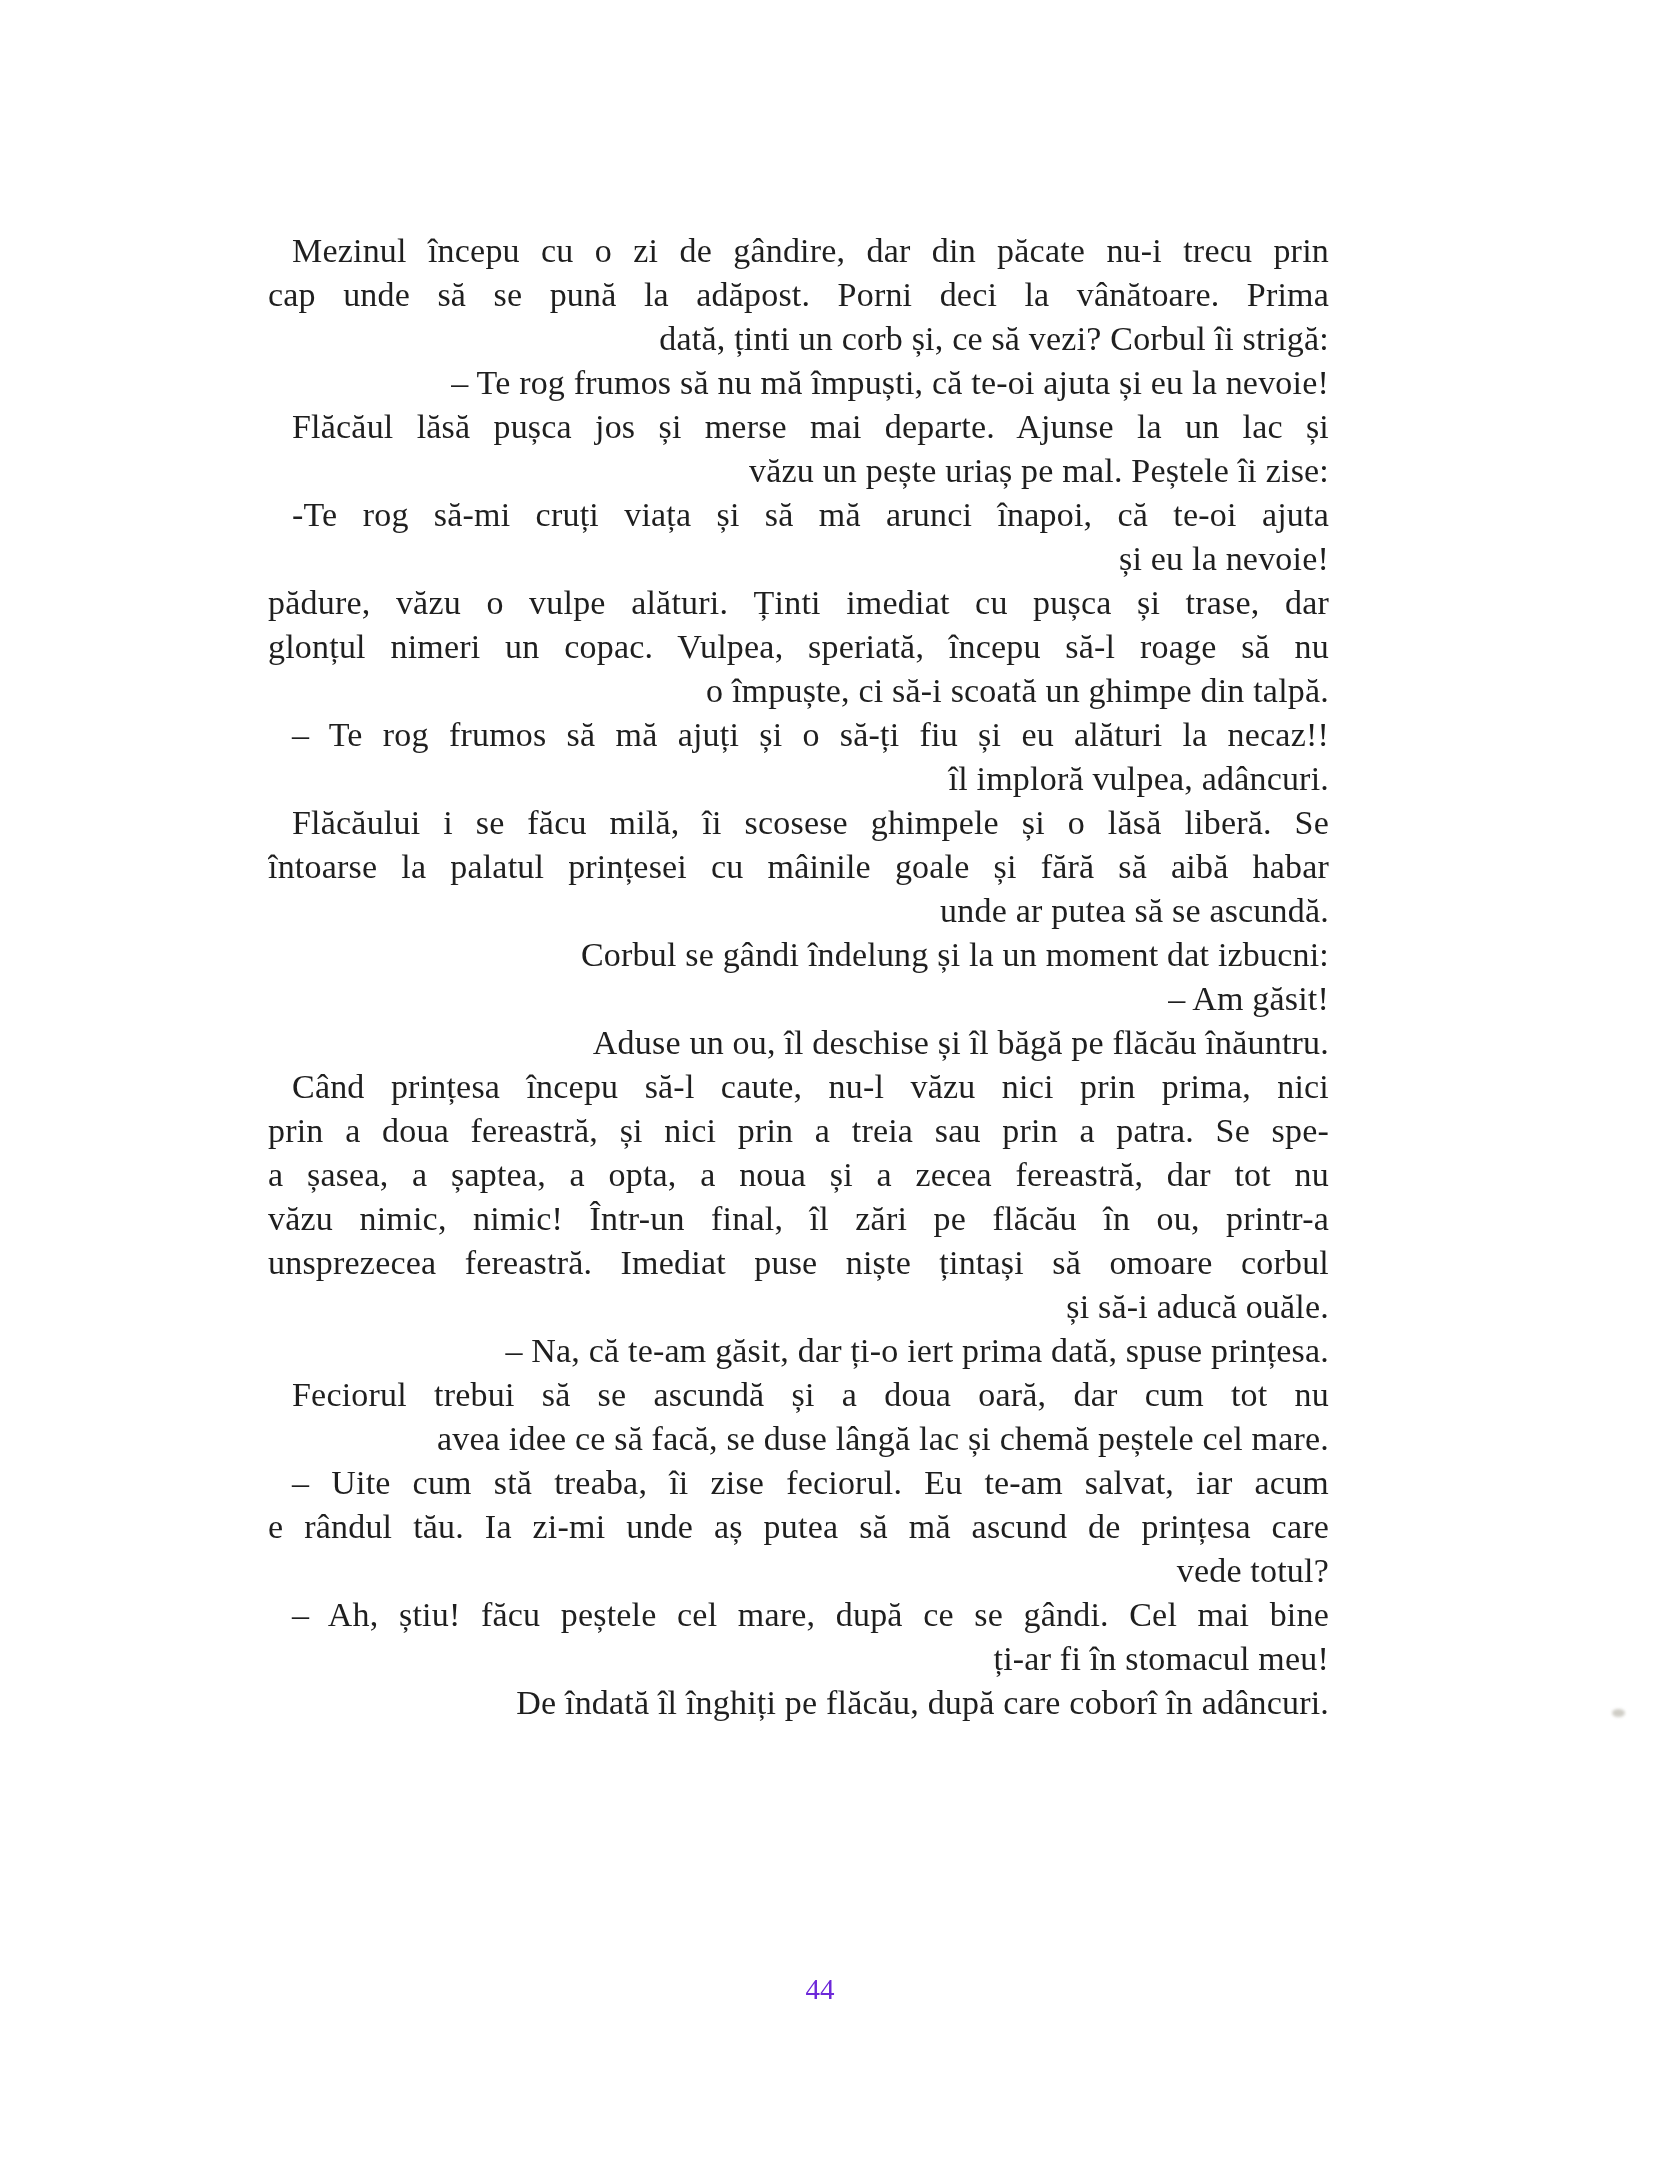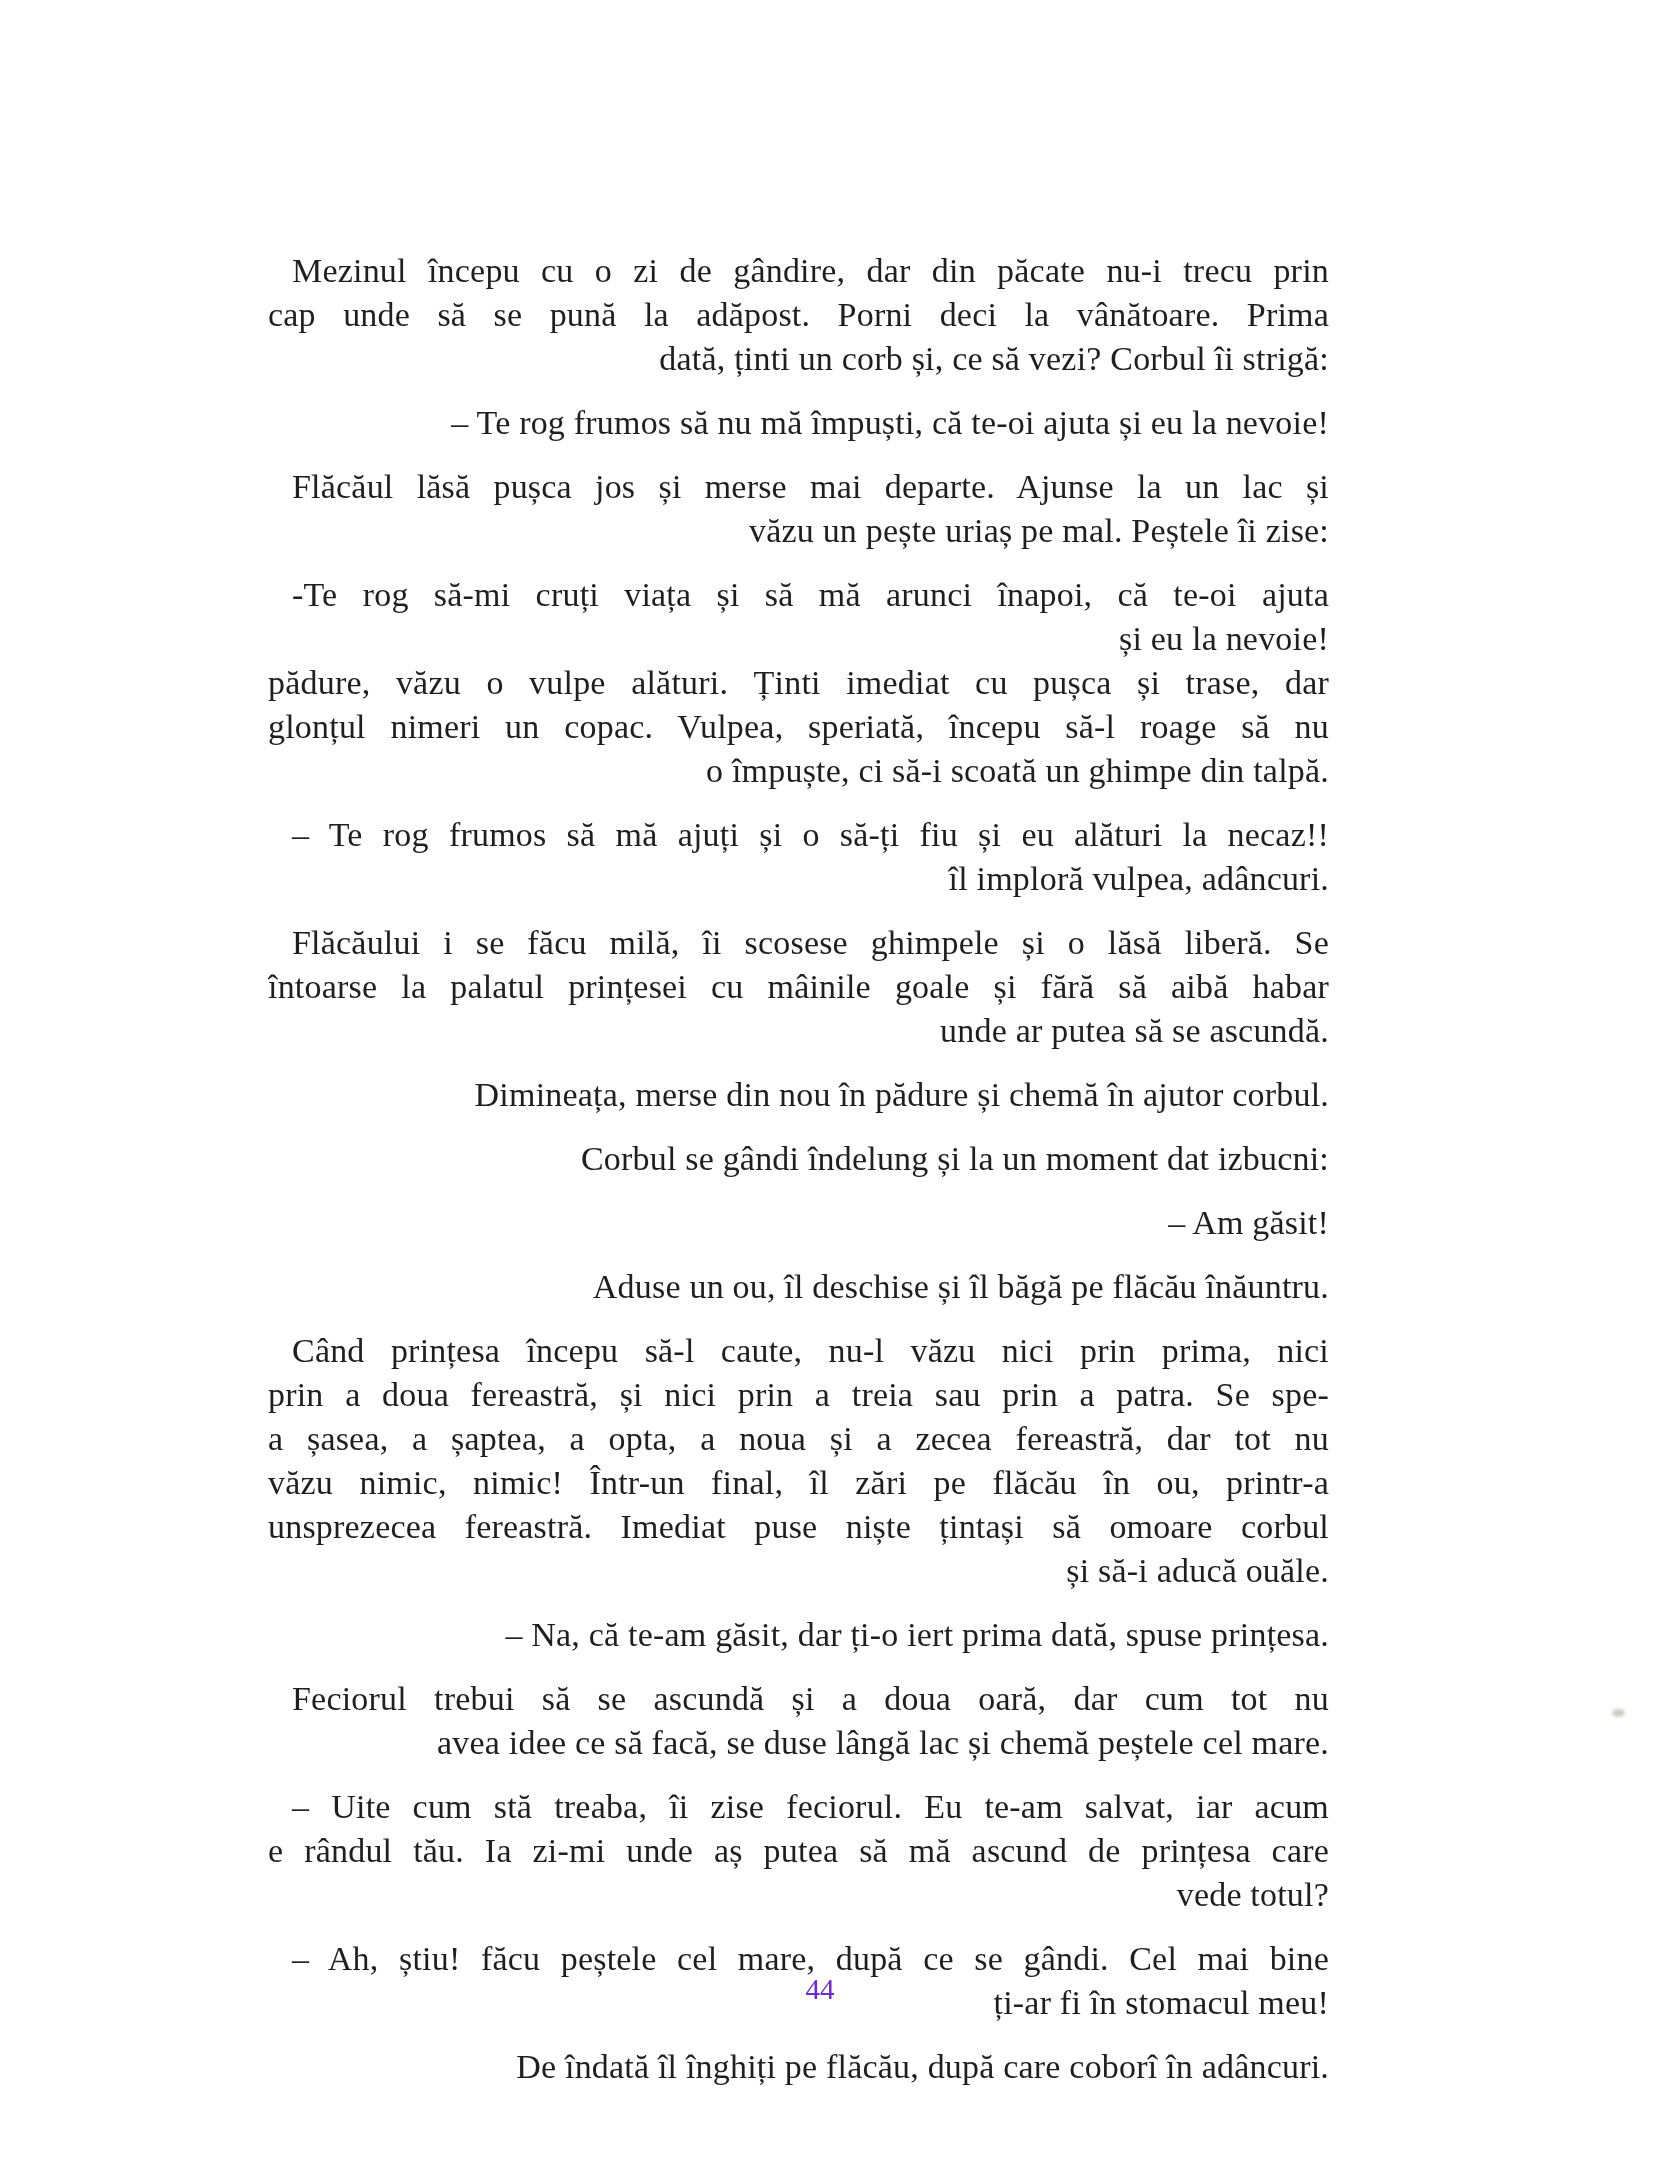--- a/index.html
+++ b/index.html
@@ -32,21 +32,20 @@
   }
   .line.just {
     text-align: justify;
     text-align-last: justify;
   }
   .line.end {
     text-align: right;
   }
   .line.indent {
     text-indent: 24px;
-    margin-top: 20px;
   }
   .folio {
     position: absolute;
     left: 820px;
     top: 1973px;
     transform: translateX(-50%);
     font-size: 29px;
     color: #6d28d9;
   }
   
@@ -110,21 +109,20 @@
       <div class="line just indent">-Te rog să-mi cruți viața și să mă arunci înapoi, că te-oi ajuta</div>
       <div class="line end">și eu la nevoie!</div>
       <div class="line just">pădure, văzu o vulpe alături. Ținti imediat cu pușca și trase, dar</div>
       <div class="line just">glonțul nimeri un copac. Vulpea, speriată, începu să-l roage să nu</div>
       <div class="line end">o împuște, ci să-i scoată un ghimpe din talpă.</div>
       <div class="line just indent">– Te rog frumos să mă ajuți și o să-ți fiu și eu alături la necaz!!</div>
       <div class="line end">îl imploră vulpea, adâncuri.</div>
       <div class="line just indent">Flăcăului i se făcu milă, îi scosese ghimpele și o lăsă liberă. Se</div>
       <div class="line just">întoarse la palatul prințesei cu mâinile goale și fără să aibă habar</div>
       <div class="line end">unde ar putea să se ascundă.</div>
-      <div class="line end indent">Dimineața, merse din nou în pădure și chemă în ajutor corbul.</div>
       <div class="line end indent">Corbul se gândi îndelung și la un moment dat izbucni:</div>
       <div class="line end indent">– Am găsit!</div>
       <div class="line end indent">Aduse un ou, îl deschise și îl băgă pe flăcău înăuntru.</div>
       <div class="line just indent">Când prințesa începu să-l caute, nu-l văzu nici prin prima, nici</div>
       <div class="line just">prin a doua fereastră, și nici prin a treia sau prin a patra. Se spe-</div>
       <div class="line just">a șasea, a șaptea, a opta, a noua și a zecea fereastră, dar tot nu</div>
       <div class="line just">văzu nimic, nimic! Într-un final, îl zări pe flăcău în ou, printr-a</div>
       <div class="line just">unsprezecea fereastră. Imediat puse niște țintași să omoare corbul</div>
       <div class="line end">și să-i aducă ouăle.</div>
       <div class="line end indent">– Na, că te-am găsit, dar ți-o iert prima dată, spuse prințesa.</div>

